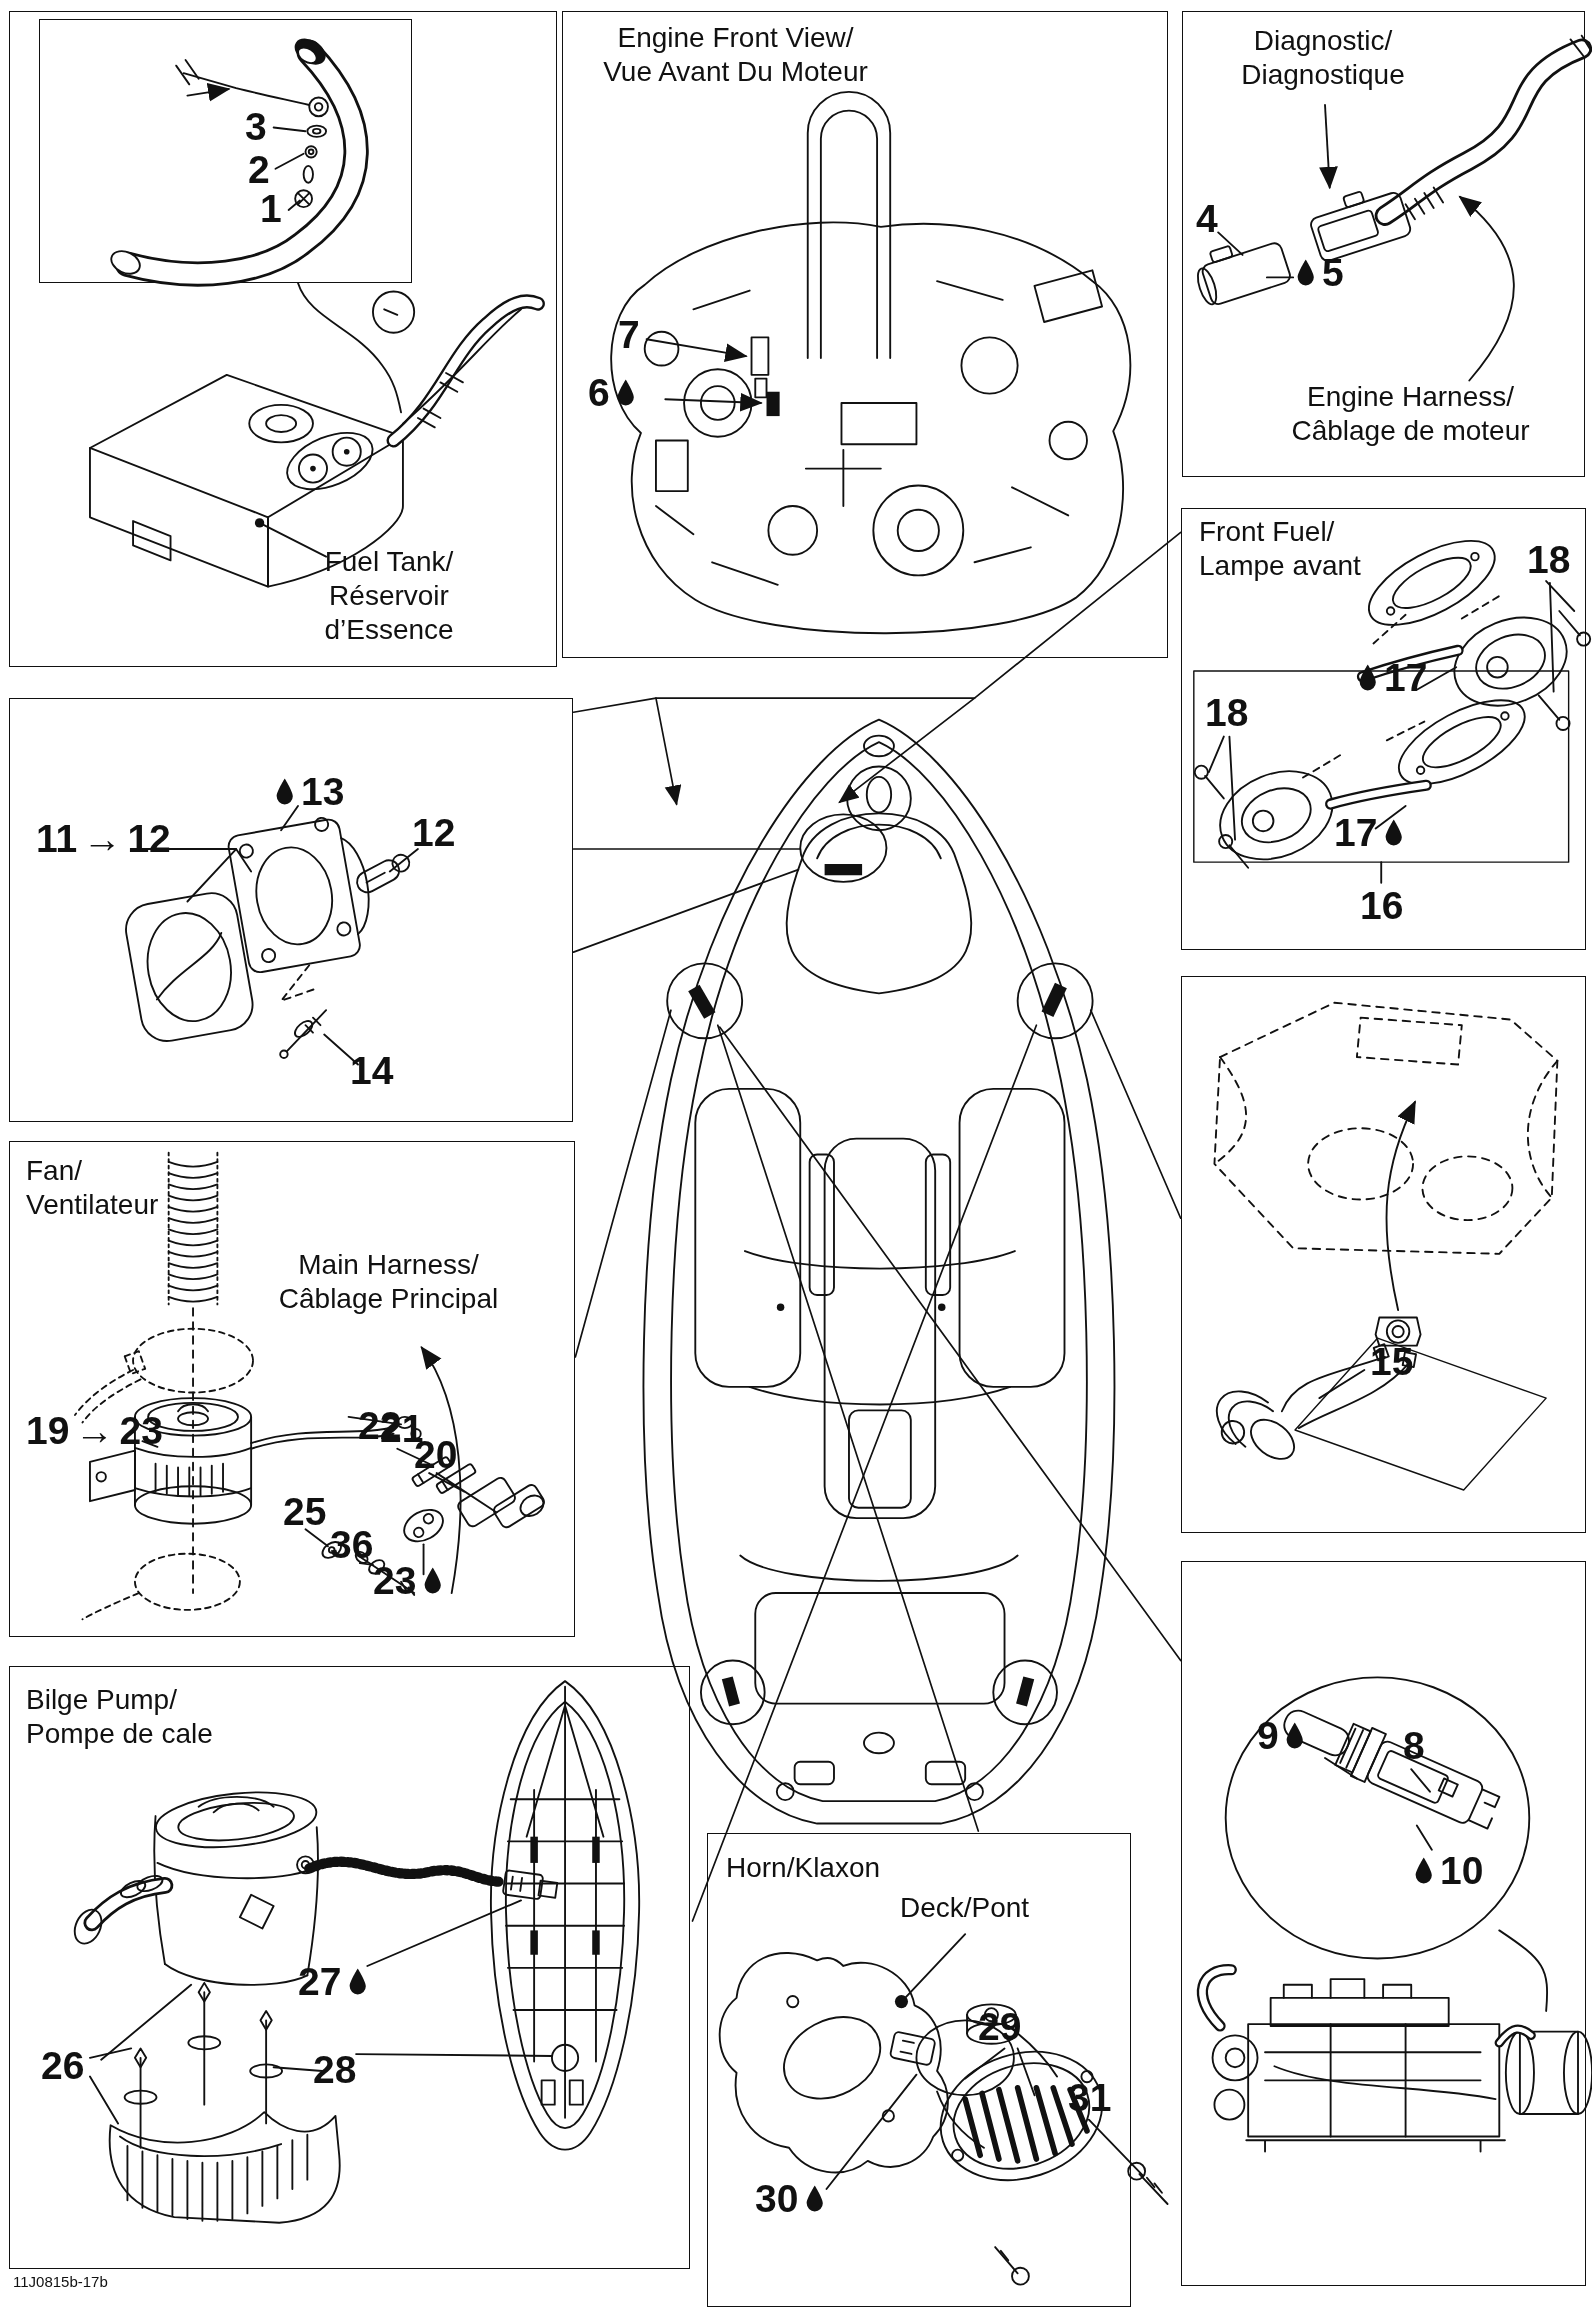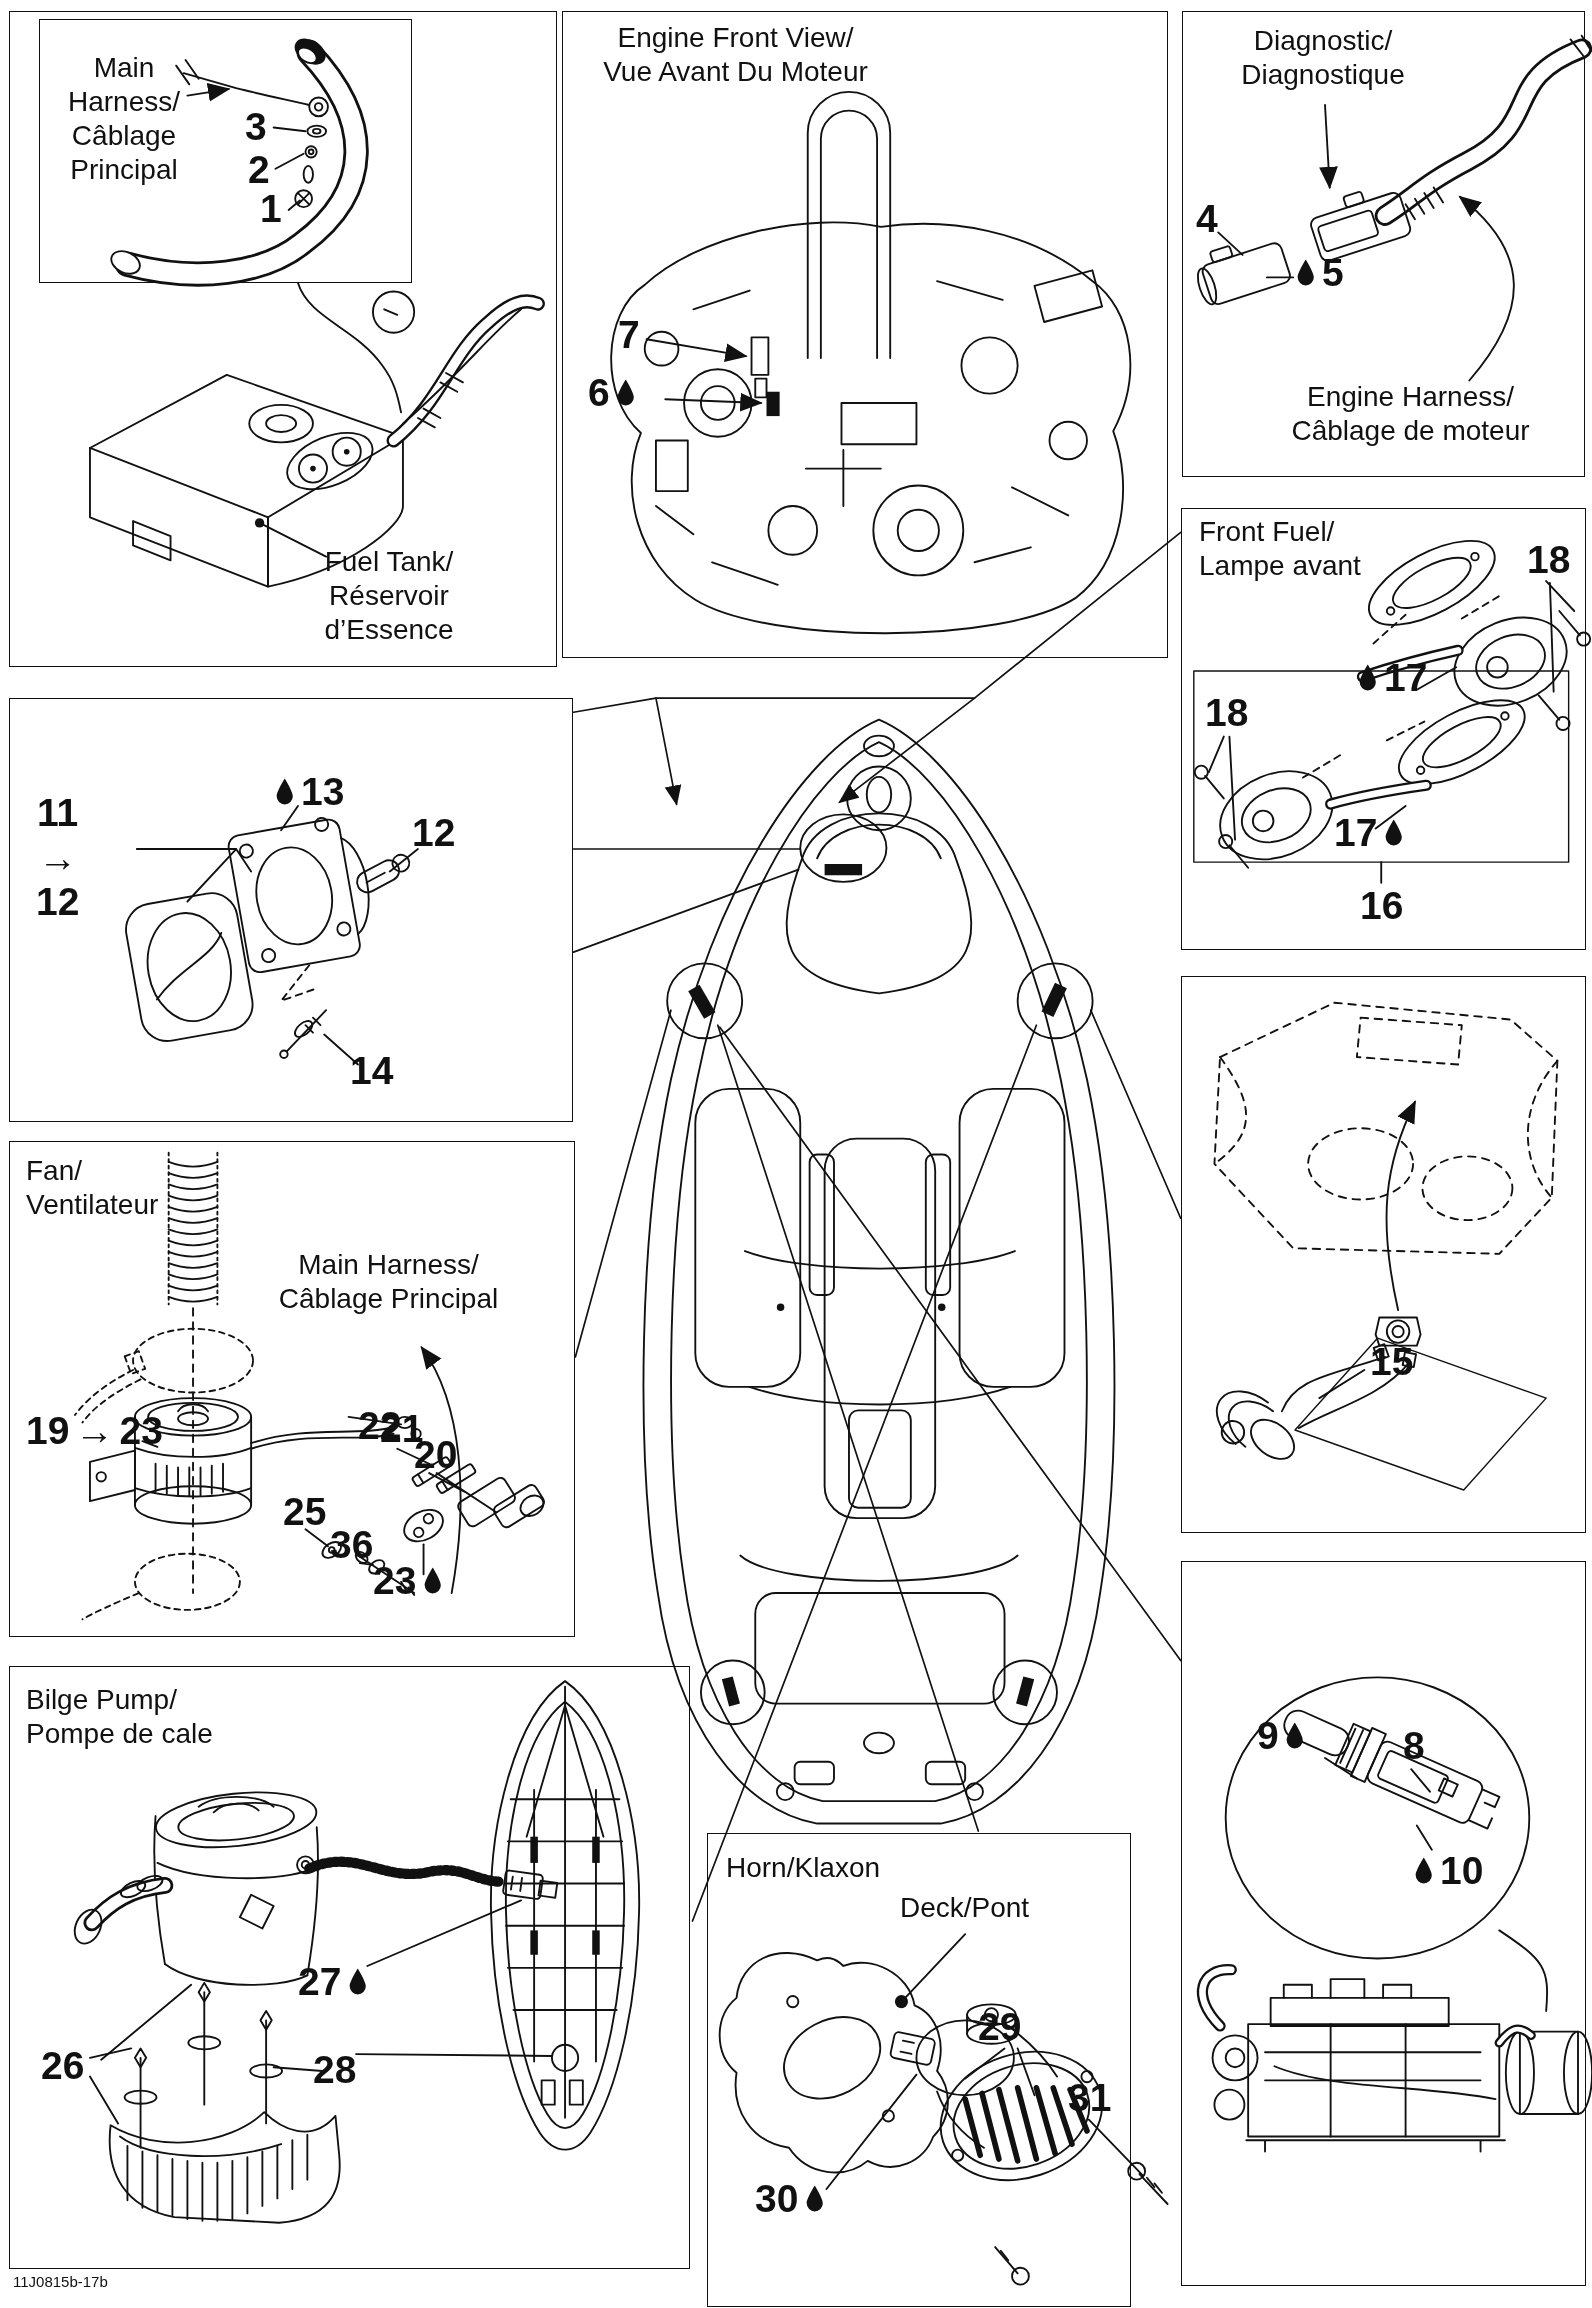--- a/index.html
+++ b/index.html
@@ -419,26 +419,20 @@
       <path d="M1040,745 L896,856" marker-end="url(#ah)"></path>
       <path d="M612,906 L854,906 M612,1016 L852,928"></path>
       <path d="M614,1448 L716,1078"></path>
       <path d="M1164,1078 L1260,1300"></path>
       <path d="M766,1094 L1044,1954"></path>
       <path d="M1106,1094 L739,2050"></path>
       <path d="M768,1096 L1260,1772"></path>
     </g>
   </svg>
 
-  <div class="t tc" style="left:49px;top:51px;width:150px;">
-    <div>Main</div>
-    <div>Harness/</div>
-    <div>Câblage</div>
-    <div>Principal</div>
-  </div>
   <div class="num" style="left:245px;top:107px;">
       <span>3</span>
     </div>
   <div class="num" style="left:248px;top:150px;">
       <span>2</span>
     </div>
   <div class="num" style="left:260px;top:189px;">
       <span>1</span>
     </div>
 
@@ -519,21 +513,21 @@
   <div class="num" style="left:1403px;top:1726px;">
       <span>8</span>
     </div>
   <div class="num" style="left:1413px;top:1851px;">
     <svg class="drop" viewBox="0 0 20 26">
         <path d="M10 1 C10 1 2.5 13 2.5 17.5 a7.5 7.5 0 0 0 15 0 C17.5 13 10 1 10 1 Z"></path>
       </svg>
     <span>10</span>
   </div>
 
-  <div class="num" style="left:36px;top:793px;flex-direction:column;">
+  <div class="num" style="left:36px;top:819px;">
     <span>11</span>
       <span class="rarr">→</span>
       <span>12</span>
   </div>
   <div class="num" style="left:274px;top:772px;">
     <svg class="drop" viewBox="0 0 20 26">
         <path d="M10 1 C10 1 2.5 13 2.5 17.5 a7.5 7.5 0 0 0 15 0 C17.5 13 10 1 10 1 Z"></path>
       </svg>
     <span>13</span>
   </div>

